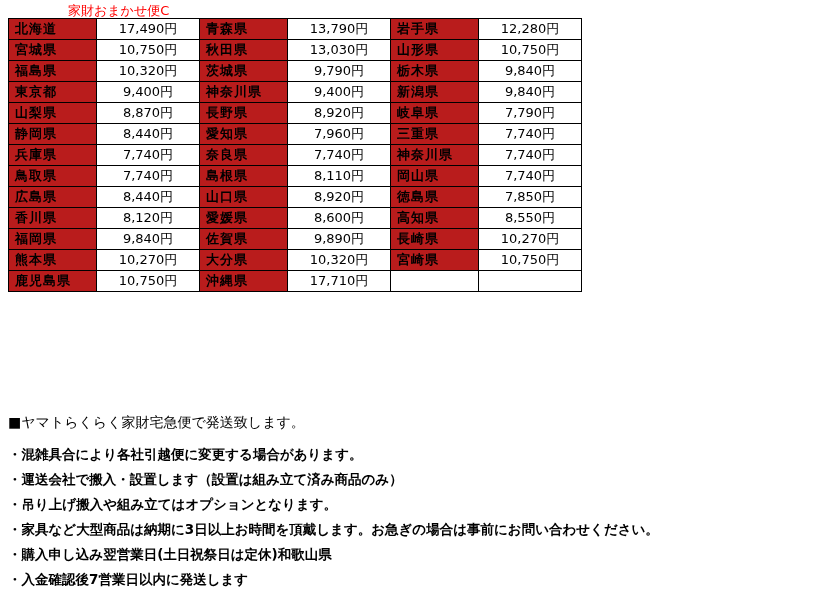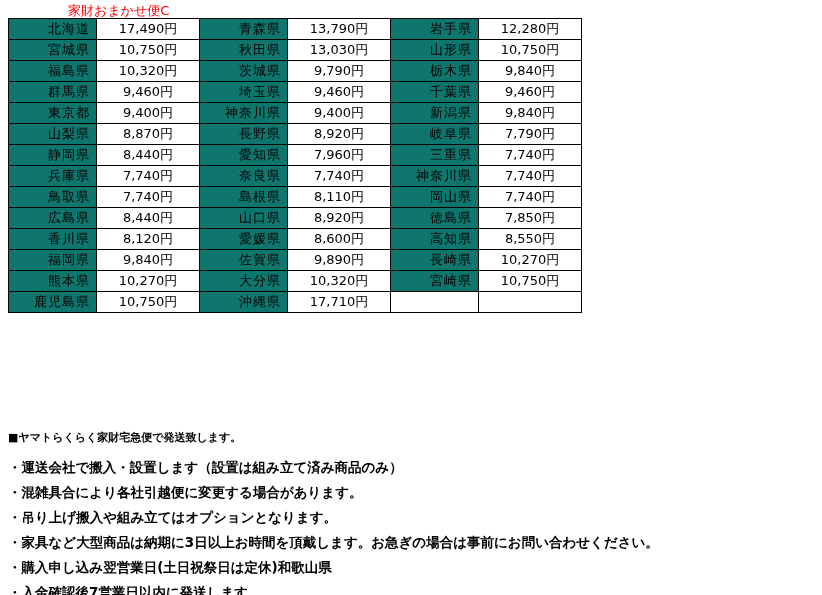--- a/index.html
+++ b/index.html
@@ -39,47 +39,47 @@
   }
   table.fee-table td {
     border: 1px solid #000000;
     height: 21px;
     font-size: 13px;
     font-family: "DejaVu Sans", sans-serif;
     padding: 0 6px;
     box-sizing: border-box;
   }
   td.pref {
-    background: #0f766e;
-    text-align: right;
+    background: #b91c1c;
+    text-align: left;
     width: 88px;
     letter-spacing: 1px;
+    font-weight: bold;
   }
   td.price {
     background: #ffffff;
     text-align: center;
     width: 103px;
   }
   td.blank {
     background: #ffffff;
     border: 1px solid #000000;
   }
   .notes {
     position: absolute;
     left: 8px;
     top: 414px;
     width: 800px;
   }
   .note-head {
-    font-size: 11px;
-    font-weight: bold;
+    font-size: 14px;
+    font-weight: normal;
     font-family: "DejaVu Sans", sans-serif;
     margin-bottom: 14px;
     letter-spacing: 0px;
-    margin-top: 16px;
   }
   .note-line {
     font-size: 13.5px;
     font-weight: bold;
     font-family: "DejaVu Sans", sans-serif;
     margin-bottom: 7px;
     letter-spacing: 0px;
   }
 </style>
 </head>
@@ -109,28 +109,20 @@
       </tr>
       <tr>
         <td class="pref">福島県</td>
         <td class="price">10,320円</td>
         <td class="pref">茨城県</td>
         <td class="price">9,790円</td>
         <td class="pref">栃木県</td>
         <td class="price">9,840円</td>
       </tr>
       <tr>
-        <td class="pref">群馬県</td>
-        <td class="price">9,460円</td>
-        <td class="pref">埼玉県</td>
-        <td class="price">9,460円</td>
-        <td class="pref">千葉県</td>
-        <td class="price">9,460円</td>
-      </tr>
-      <tr>
         <td class="pref">東京都</td>
         <td class="price">9,400円</td>
         <td class="pref">神奈川県</td>
         <td class="price">9,400円</td>
         <td class="pref">新潟県</td>
         <td class="price">9,840円</td>
       </tr>
       <tr>
         <td class="pref">山梨県</td>
         <td class="price">8,870円</td>
@@ -201,22 +193,22 @@
         <td class="pref">沖縄県</td>
         <td class="price">17,710円</td>
         <td class="blank"></td>
         <td class="blank"></td>
       </tr>
     </tbody>
   </table>
 
   <div class="notes">
     <div class="note-head">■ヤマトらくらく家財宅急便で発送致します。</div>
+    <div class="note-line">・混雑具合により各社引越便に変更する場合があります。</div>
     <div class="note-line">・運送会社で搬入・設置します（設置は組み立て済み商品のみ）</div>
-    <div class="note-line">・混雑具合により各社引越便に変更する場合があります。</div>
     <div class="note-line">・吊り上げ搬入や組み立てはオプションとなります。</div>
     <div class="note-line">・家具など大型商品は納期に3日以上お時間を頂戴します。お急ぎの場合は事前にお問い合わせください。</div>
     <div class="note-line">・購入申し込み翌営業日(土日祝祭日は定休)和歌山県</div>
     <div class="note-line">・入金確認後7営業日以内に発送します</div>
 
   </div>
 
 </div>
 
 </body></html>

